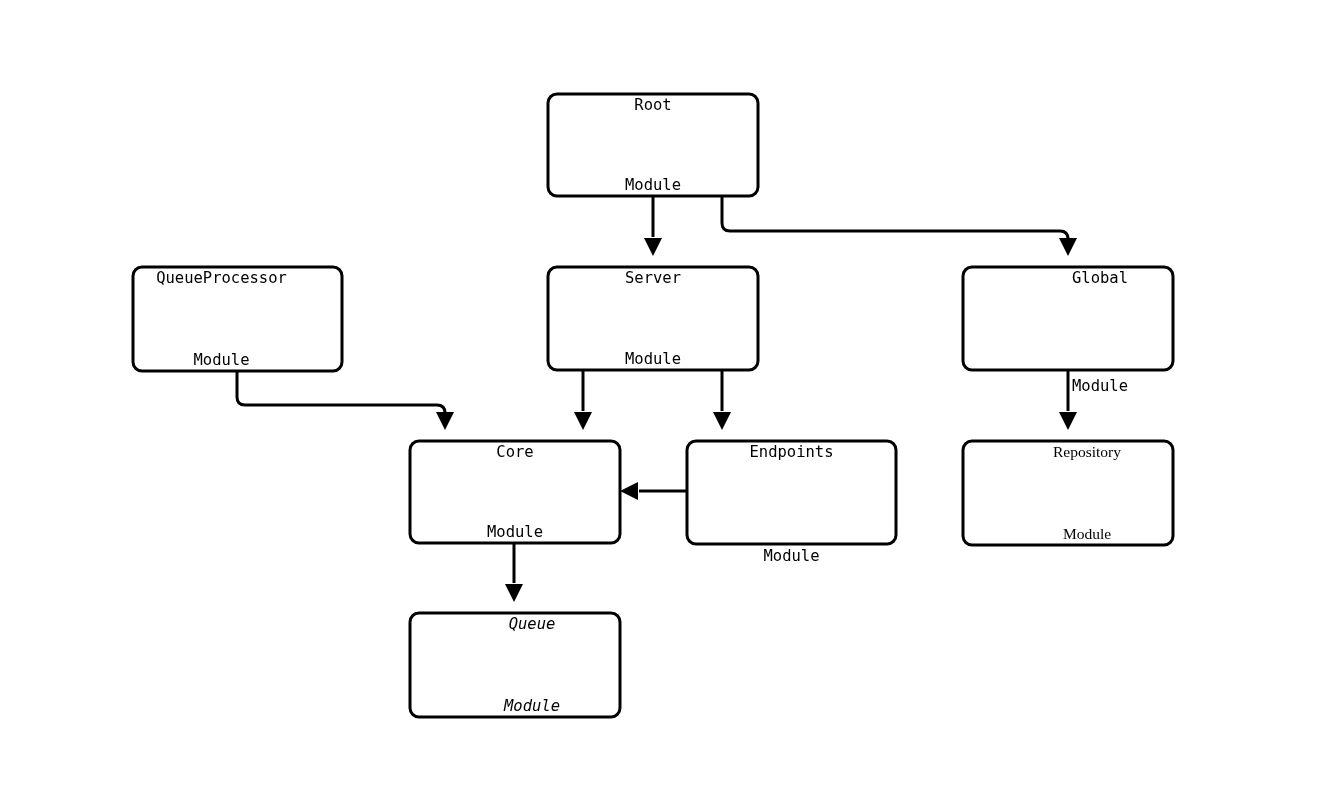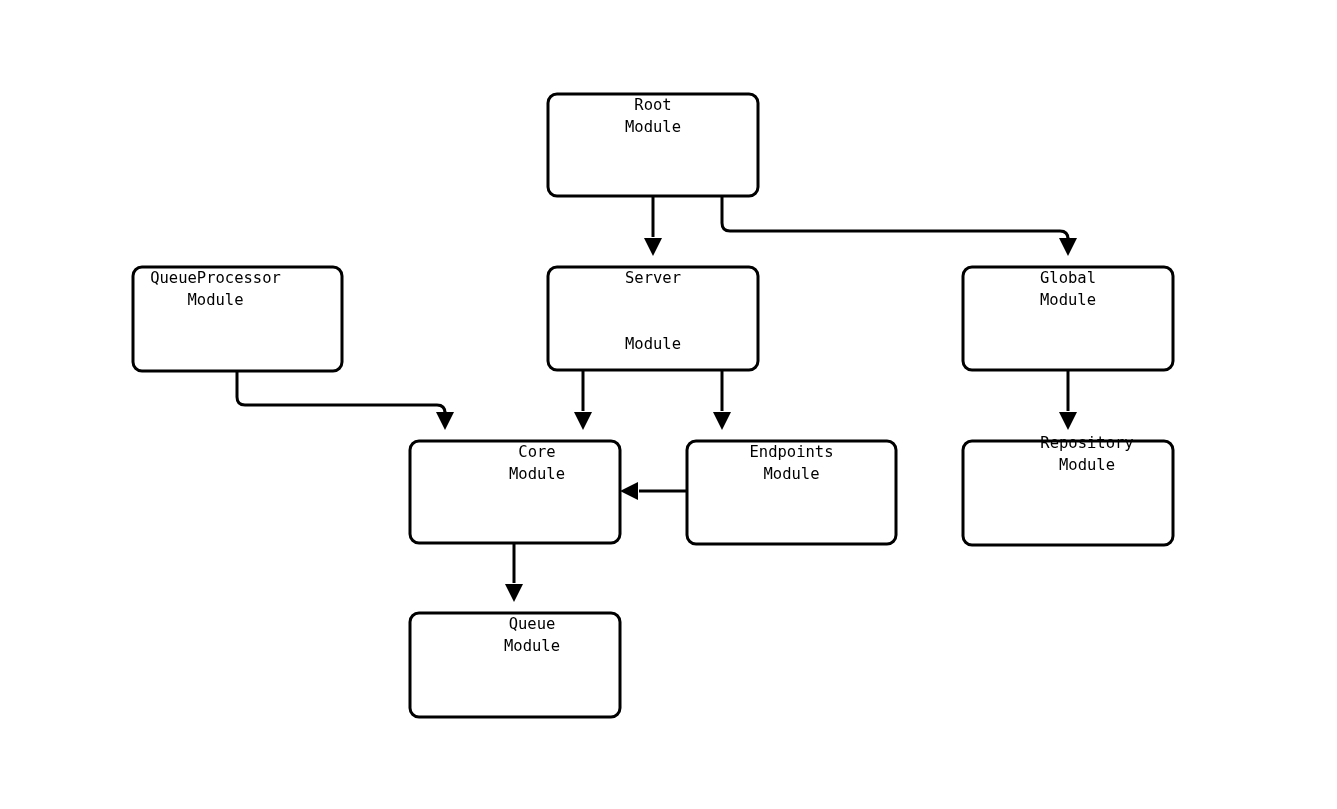--- a/index.html
+++ b/index.html
@@ -41,21 +41,21 @@
   }
   .arrow-head {
     fill: #000000;
     stroke: none;
   }
   .node-label {
     position: absolute;
     display: flex;
     flex-direction: column;
     align-items: center;
-    justify-content: flex-start;
+    justify-content: space-between;
     text-align: center;
     font-family: "DejaVu Sans Mono", "Liberation Mono", monospace;
     font-size: 15.5px;
     line-height: 22px;
     color: #000000;
     letter-spacing: 0px;
     pointer-events: none;
     white-space: pre;
   }
   .node-label .ln { display: block; }
@@ -122,48 +122,48 @@
       <rect class="node-rect" x="410" y="613" width="210" height="104" rx="9" ry="9"></rect>
     </g>
 
   </svg>
 
   <div class="node-label" style="left:548px; top:94px; width:210px; height:102px;">
     <span class="ln">Root</span>
     <span class="ln">Module</span>
   </div>
 
-  <div class="node-label" style="left:127px; top:267px; width:177px; height:104px;">
+  <div class="node-label" style="left:133px; top:267px; width:177px; height:104px;">
     <span class="ln">QueueProcessor</span>
     <span class="ln">Module</span>
   </div>
 
   <div class="node-label" style="left:548px; top:267px; width:210px; height:103px;gap:44px;">
     <span class="ln">Server</span>
     <span class="ln">Module</span>
   </div>
 
-  <div class="node-label" style="left:963px; top:267px; width:210px; height:130px;">
+  <div class="node-label" style="left:963px; top:267px; width:210px; height:130px;padding-left:32px;">
     <span class="ln">Global</span>
     <span class="ln">Module</span>
   </div>
 
-  <div class="node-label" style="left:432px; top:441px; width:210px; height:102px;">
+  <div class="node-label" style="left:410px; top:441px; width:210px; height:102px;">
     <span class="ln">Core</span>
     <span class="ln">Module</span>
   </div>
 
   <div class="node-label" style="left:687px; top:441px; width:209px; height:126px;">
     <span class="ln">Endpoints</span>
     <span class="ln">Module</span>
   </div>
 
-  <div class="node-label" style="left:963px; top:432px; width:248px; height:104px;">
+  <div class="node-label" style="left:963px; top:441px; width:248px; height:104px;font-family:Liberation Serif, serif;">
     <span class="ln">Repository</span>
     <span class="ln">Module</span>
   </div>
 
-  <div class="node-label" style="left:410px; top:613px; width:244px; height:104px;">
+  <div class="node-label" style="left:410px; top:613px; width:244px; height:104px;font-style:italic;">
     <span class="ln">Queue</span>
     <span class="ln">Module</span>
   </div>
 
 </div>
 
 </body></html>

